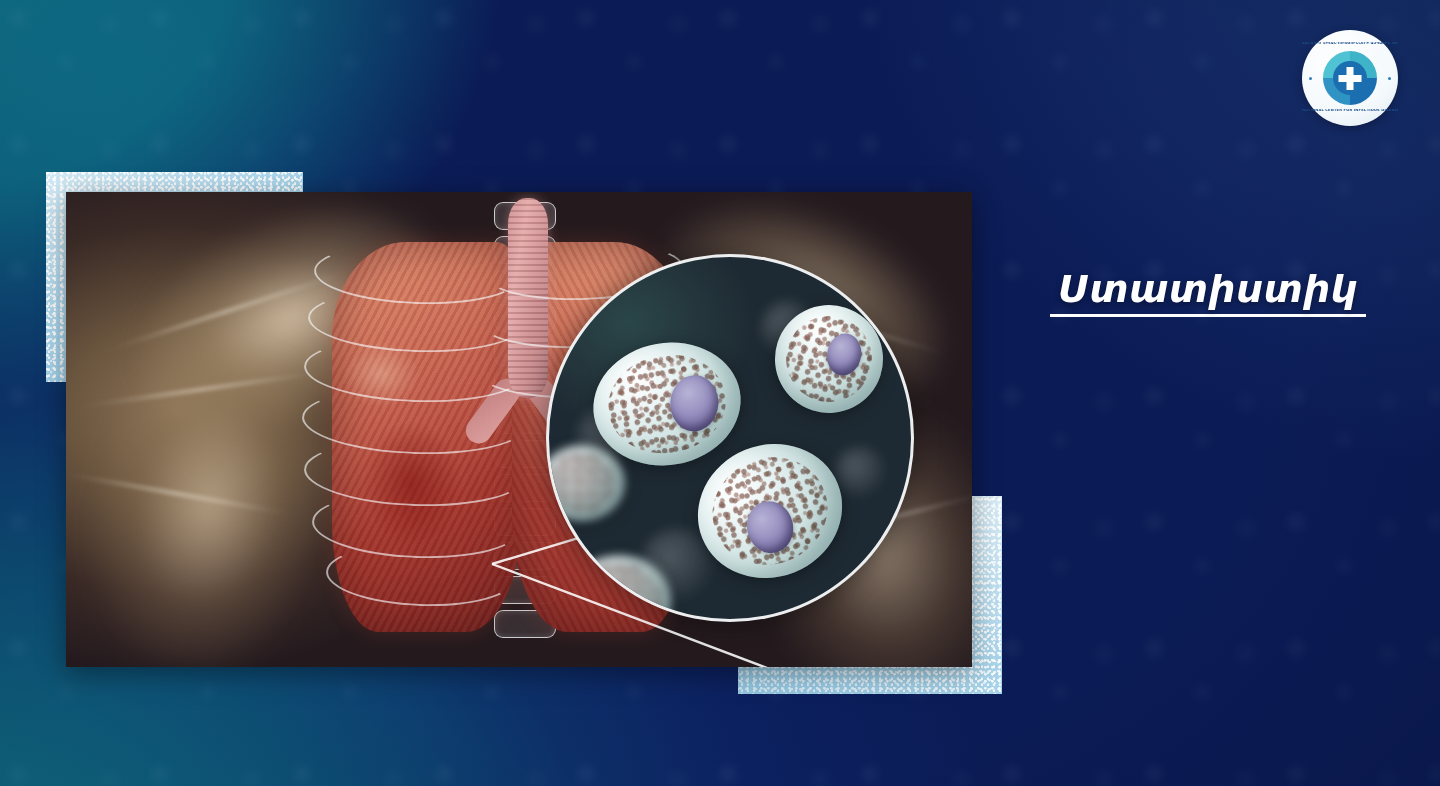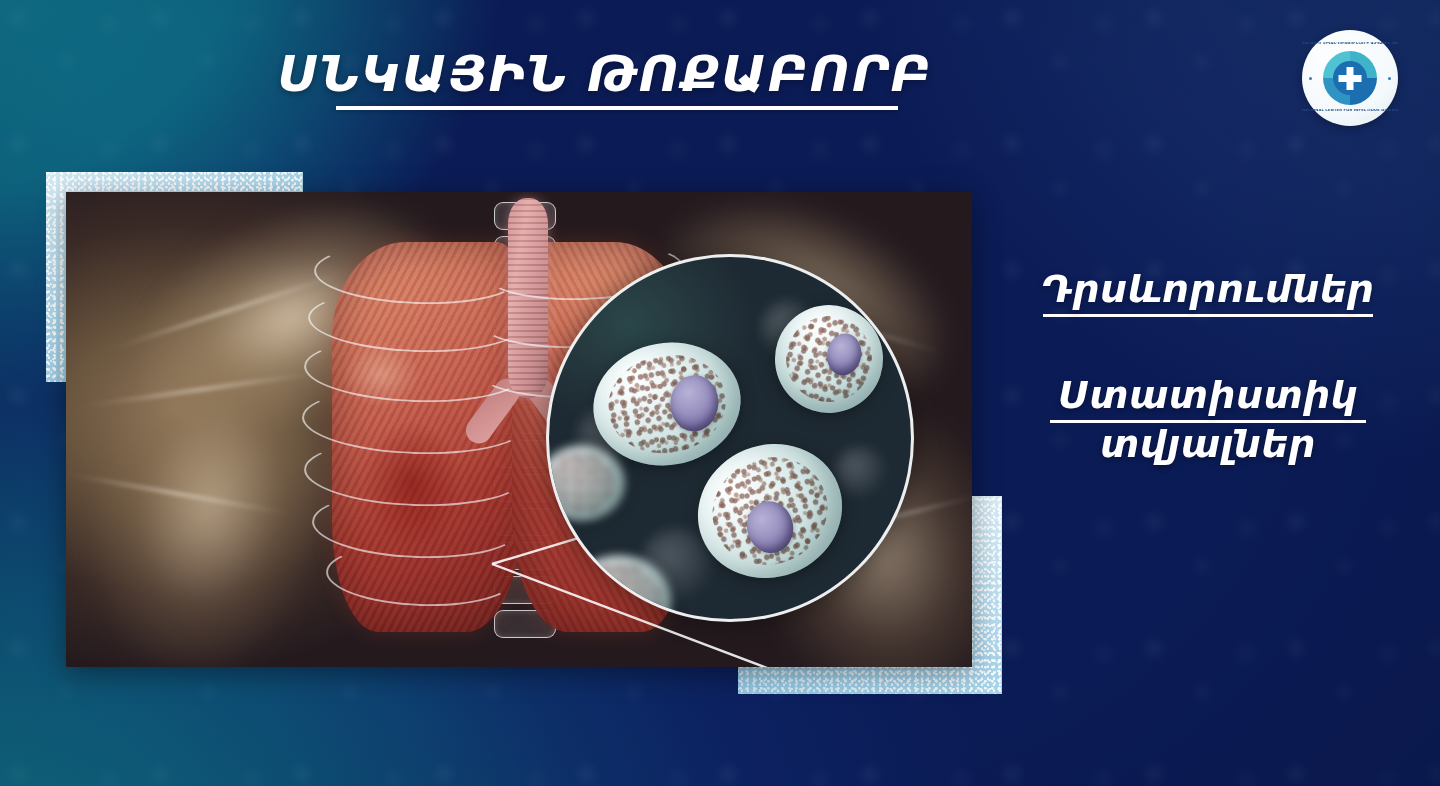--- a/index.html
+++ b/index.html
@@ -302,24 +302,20 @@
 <body>
 
 <div id="stage">
 
   <div class="bg-base"></div>
   <div class="bg-tr"></div>
   <div class="bg-tl"></div>
   <div class="bg-hex"></div>
   <div class="bg-vig"></div>
 
-  <div id="title-block">
-    <div id="page-title">ՍՆԿԱՅԻՆ ԹՈՔԱԲՈՐԲ</div>
-    <div id="title-rule"></div>
-  </div>
 
   <div id="logo">
     <div class="disc"></div>
     <div class="ring-txt-top">ՎԱՐԱԿԻՉ ՀԻՎԱՆԴՈՒԹՅՈՒՆՆԵՐԻ ԱԶԳԱՅԻՆ ԿԵՆՏՐՈՆ</div>
     <div class="ring-txt-bot">NATIONAL CENTER FOR INFECTIOUS DISEASES</div>
     <div class="dot-l"></div>
     <div class="dot-r"></div>
     <svg width="62" height="62" viewBox="0 0 62 62">
       <g>
         <path d="M31 4 A27 27 0 0 1 58 31 L40 31 A9 9 0 0 0 31 22 Z" fill="#3fb4c9"></path>
@@ -415,24 +411,19 @@
         <div class="nucleus" style="left:46%; top:22%; width:34px; height:42px; transform:rotate(-8deg);"></div>
       </div>
       <div class="spore" style="left:148px; top:188px; width:146px; height:132px; transform:rotate(-22deg);">
         <div class="granules"></div>
         <div class="nucleus" style="left:30%; top:42%; width:46px; height:52px; transform:rotate(10deg);"></div>
       </div>
     </div>
   </div>
 
   <nav id="menu">
-    <div class="menu-item" id="menu-item-0">
-      <span class="mi-txt">Դրսևորումներ</span>
-      <div class="menu-rule"></div>
-    </div>
     <div class="menu-item" id="menu-item-2">
       <span class="mi-txt">Ստատիստիկ</span>
       <div class="menu-rule"></div>
-      <span class="mi-line2">տվյալներ</span>
     </div>
   </nav>
 
 </div>
 
 </body></html>

